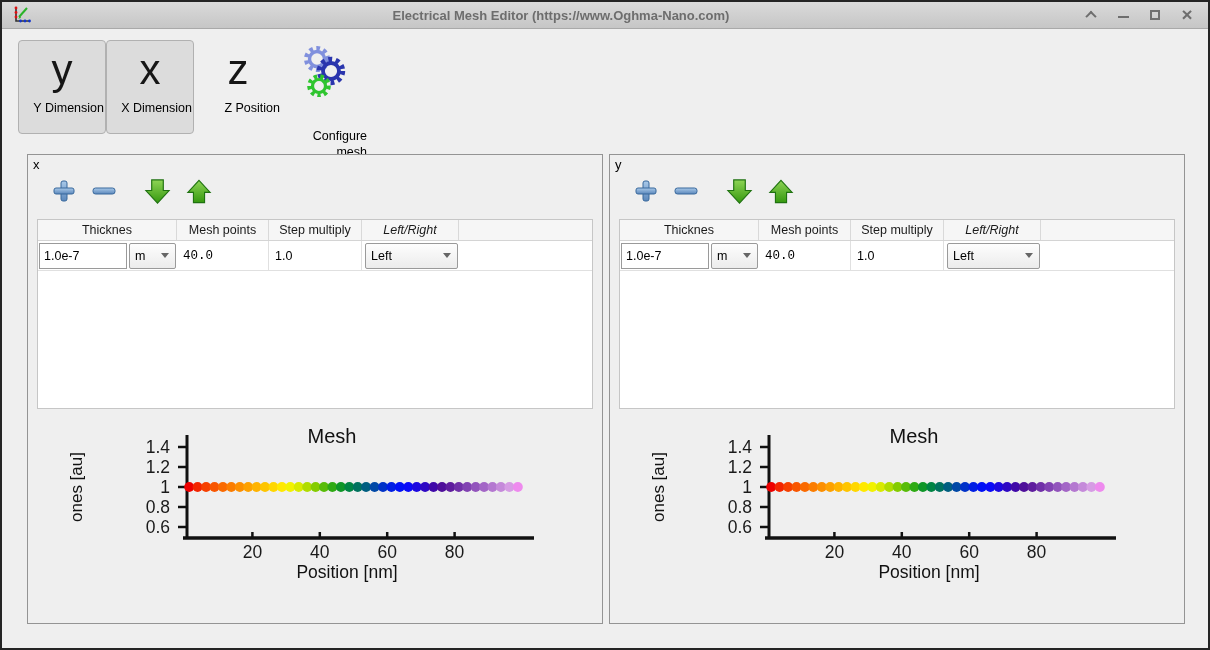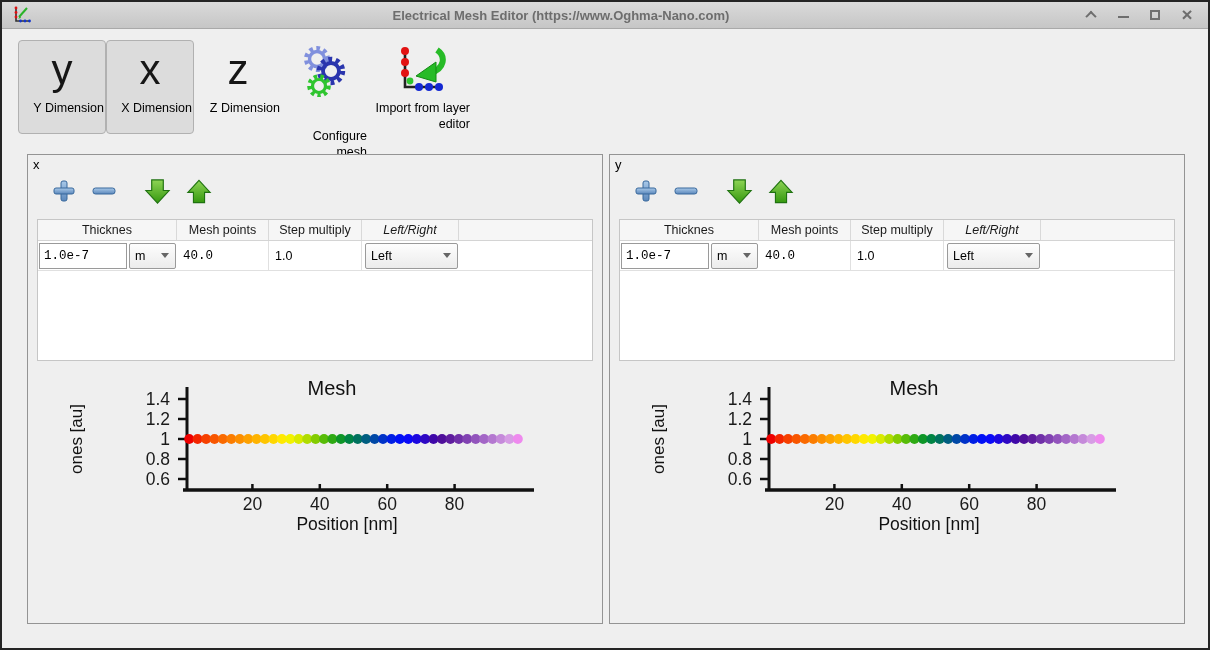--- a/index.html
+++ b/index.html
@@ -37,35 +37,35 @@
   .help-btn { margin-left:auto; width:64px; }
 
   
   .main { display:flex; gap:6px; padding:5px 23px 0 25px; }
   .panel { width:577px; height:470px; border:1px solid #949494; background:#efefef; position:relative; }
   .panel-label { position:absolute; top:2px; left:5px; font-size:13px; color:#000; }
   .mini-toolbar { margin:22px 0 0 24px; display:flex; gap:15px; align-items:center; height:28px; }
   .mini-btn { display:flex; align-items:center; justify-content:center; cursor:default; }
 
   
-  .mesh-table { width:556px; height:142px; margin:14px auto 0; background:#fff;
+  .mesh-table { width:556px; height:190px; margin:14px auto 0; background:#fff;
     border:1px solid #c6c6c6; font-size:12.5px; overflow:hidden; }
   .thead { display:flex; height:21px; background:#f6f6f6; border-bottom:1px solid #d4d4d4; }
   .th { text-align:center; line-height:20px; color:#1a1a1a; border-right:1px solid #d9d9d9; }
   .th.c1 { width:139px; } .th.c2 { width:92px; } .th.c3 { width:93px; } .th.c4 { width:97px;font-style:italic; }
   .th.fill { flex:1; border-right:none; }
   .trow { display:flex; height:30px; border-bottom:1px solid #e0e0e0; align-items:stretch; }
   .td { border-right:1px solid #e0e0e0; display:flex; align-items:center; }
   .td.c1 { width:139px; border-right:none; padding:1px; }
   .td.c2 { width:92px; padding-left:6px;font-family:Liberation Mono, monospace; }
   .td.c3 { width:93px; padding-left:6px; }
   .td.c4 { width:97px; padding:1px; border-right:none;align-items:center; }
   .td.fill { flex:1; border-right:none; }
   .cell-input { width:88px; height:26px; border:1px solid #9a9a9a; font-size:12.5px;
-    padding:0 4px; font-family:Liberation Mono, monospace; background:#fff; }
+    padding:0 4px; font-family:Liberation Sans, sans-serif; background:#fff; }
   .combo { flex:1; height:26px; margin-left:2px; border:1px solid #9a9a9a; border-radius:2px;
     background:linear-gradient(#fdfdfd,#ececec); display:flex; align-items:center;
     justify-content:space-between; padding:0 6px 0 5px; cursor:default; }
   .combo .arrow { width:0; height:0; border-left:4px solid transparent;
     border-right:4px solid transparent; border-top:5px solid #666; }
 
   .mesh-chart { display:block; margin:16px auto 0; }
 </style>
 </head>
 <body>
@@ -123,57 +123,40 @@
     <div class="tbtn w-dim active">
       <div class="big-glyph">y</div>
       <div class="tlabel">Y Dimension</div>
     </div>
     <div class="tbtn w-dim active">
       <div class="big-glyph">x</div>
       <div class="tlabel">X Dimension</div>
     </div>
     <div class="tbtn w-dim">
       <div class="big-glyph">z</div>
-      <div class="tlabel">Z Dimension</div>
+      <div class="tlabel">Z Position</div>
     </div>
     <div class="tbtn w-cfg">
       <div class="iconbox">
         <svg width="50" height="52" viewBox="0 0 50 52">
           <g stroke="#8090dd" fill="none">
             <circle cx="17" cy="14" r="10" stroke-width="6" stroke-dasharray="3.4 3.2"></circle>
             <circle cx="17" cy="14" r="7.5" stroke-width="3.4"></circle>
           </g>
           <g stroke="#2a35ad" fill="none">
             <circle cx="31" cy="26" r="11" stroke-width="6.4" stroke-dasharray="3.6 3.4"></circle>
             <circle cx="31" cy="26" r="8" stroke-width="3.8"></circle>
           </g>
           <g stroke="#2fc52f" fill="none">
             <circle cx="19" cy="41" r="9" stroke-width="5.6" stroke-dasharray="3.2 3"></circle>
             <circle cx="19" cy="41" r="6.5" stroke-width="3.2"></circle>
           </g>
         </svg>
       </div>
       <div class="tlabel">Configure mesh</div>
-    </div>
-    <div class="tbtn w-imp">
-      <div class="iconbox">
-        <svg width="52" height="52" viewBox="0 0 52 52">
-          <path d="M11 4 V42 H46" stroke="#222" stroke-width="2.6" fill="none"></path>
-          <circle cx="11" cy="6" r="4" fill="#e21212"></circle>
-          <circle cx="11" cy="17" r="4" fill="#e21212"></circle>
-          <circle cx="11" cy="28" r="4" fill="#e21212"></circle>
-          <circle cx="16" cy="36" r="3.4" fill="#2ec52e"></circle>
-          <circle cx="25" cy="42" r="4" fill="#1428d2"></circle>
-          <circle cx="35" cy="42" r="4" fill="#1428d2"></circle>
-          <circle cx="45" cy="42" r="4" fill="#1428d2"></circle>
-          <path d="M43 5 C52 11 51 24 36 28" stroke="#27bb27" stroke-width="6" fill="none"></path>
-          <path d="M42 17 L22 31 L42 37 Z" fill="#27bb27" stroke="#128a12" stroke-width="1"></path>
-        </svg>
-      </div>
-      <div class="tlabel" style="width:100px">Import from layer editor</div>
     </div>
   </div>
 
   <div class="main">
 
     <div class="panel">
       <div class="panel-label">x</div>
       <div class="mini-toolbar">
         <span class="mini-btn">
           <svg width="24" height="24" viewBox="0 0 24 24">

